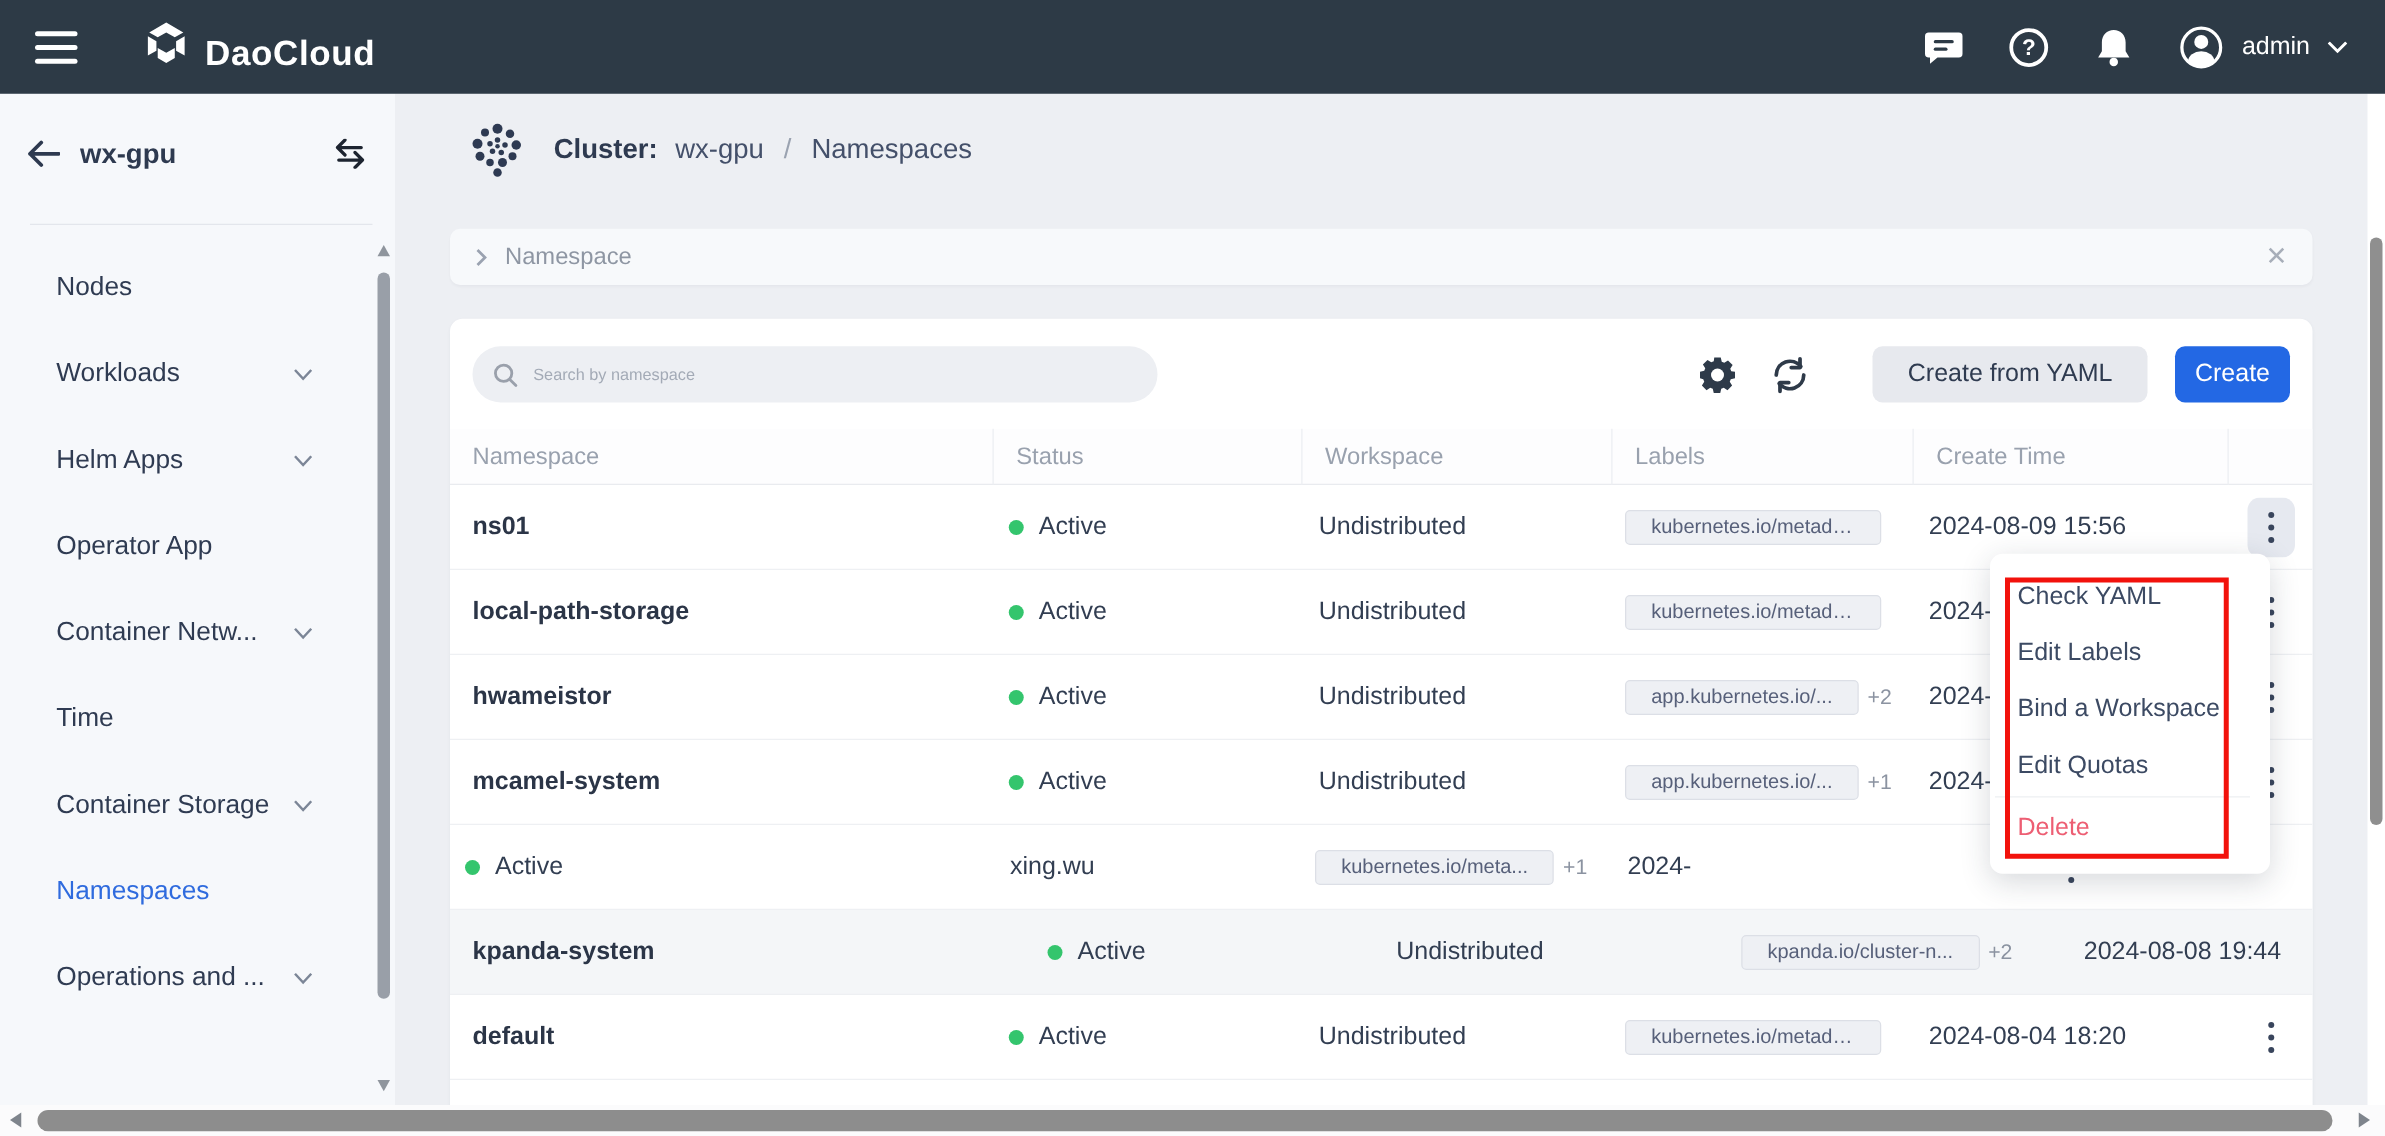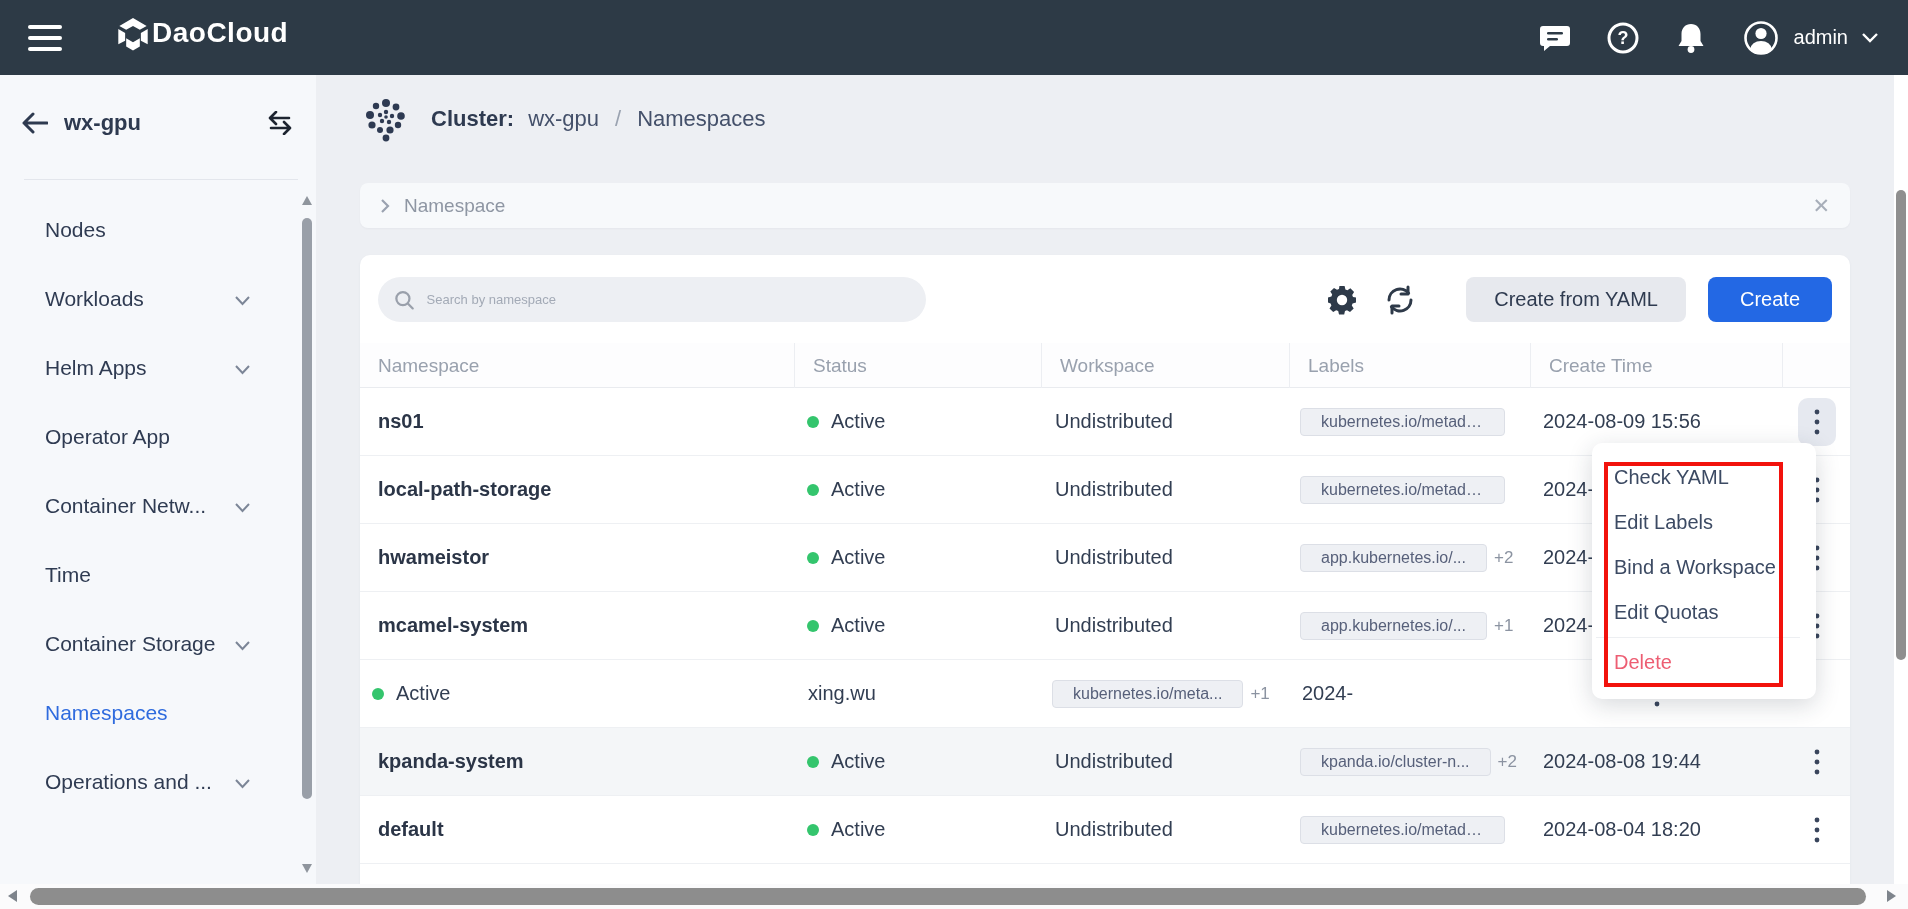--- a/index.html
+++ b/index.html
@@ -4,21 +4,21 @@
 <style>
   * { margin:0; padding:0; box-sizing:border-box; }
   html,body { width:1908px; height:909px; }
   body { font-family:"Liberation Sans", sans-serif; }
   #app { position:relative; width:1908px; height:909px; background:#edeff3; overflow:hidden; }
 
   
   .topbar { position:absolute; left:0; top:0; width:1908px; height:75px; background:#2d3a46; display:flex; align-items:center; z-index:60; }
   .hamburger { margin-left:28px; width:34px; height:26px; display:flex; flex-direction:column; justify-content:space-between; cursor:pointer; }
   .hamburger span { display:block; height:4px; border-radius:2px; background:#fff; }
-  .brand { display:flex; align-items:flex-start; margin-left:52px; }
+  .brand { display:flex; align-items:flex-end; margin-left:52px; gap:12px; }
   .brand-name { color:#fff; font-size:28px; font-weight:700; letter-spacing:.5px; }
   .top-right { margin-left:auto; display:flex; align-items:center; gap:34px; margin-right:30px; }
   .top-icon { width:34px; height:34px; display:flex; align-items:center; justify-content:center; cursor:pointer; }
   .admin-wrap { display:flex; align-items:center; gap:14px; cursor:pointer; }
   .admin-name { color:#fff; font-size:20px; }
 
   
   .sidebar { position:absolute; left:0; top:75px; width:316px; bottom:0; background:#f6f8fb; z-index:10; }
   .side-head { position:absolute; top:18px; left:0; right:0; height:60px; display:flex; align-items:center; padding:0 22px; }
   .side-title { font-size:22px; font-weight:700; color:#2e3a50; margin-left:16px; }
@@ -27,46 +27,46 @@
   .side-item { position:relative; height:50px; margin-bottom:19px; display:flex; align-items:center; padding-left:45px; font-size:21px; color:#2f3b52; cursor:pointer; }
   .side-item.active { color:#2f6bde; }
   .side-item .chev { position:absolute; right:52px; top:50%; transform:translateY(-50%); }
   .side-scroll { position:absolute; top:121px; right:3px; width:12px; bottom:30px; }
   .side-scroll .arr-up { position:absolute; top:0; left:1px; width:0; height:0; border-left:5px solid transparent; border-right:5px solid transparent; border-bottom:9px solid #8f959d; }
   .side-scroll .thumb { position:absolute; top:22px; left:1px; width:10px; height:581px; background:#999fa8; border-radius:5px; }
   .side-scroll .arr-down { position:absolute; top:668px; left:1px; width:0; height:0; border-left:5px solid transparent; border-right:5px solid transparent; border-top:9px solid #8f959d; }
 
   
   .main { position:absolute; left:316px; top:75px; right:0; bottom:0; }
-  .breadcrumb { position:absolute; left:49px; top:18px; height:52px; display:flex; align-items:center; gap:14px; }
+  .breadcrumb { position:absolute; left:61px; top:18px; height:52px; display:flex; align-items:center; gap:14px; }
   .bc-prefix { font-size:22px; font-weight:700; color:#2e3a50; margin-left:10px; }
   .bc-link { font-size:22px; color:#44506a; cursor:pointer; }
   .bc-sep { font-size:22px; color:#9aa2b0; margin:0 2px; }
   .bc-current { font-size:22px; color:#44506a; }
 
   .filter-bar { position:absolute; left:44px; top:108px; width:1490px; height:45px; background:#f7f9fb; border-radius:8px; display:flex; align-items:center; padding:0 20px; box-shadow:0 1px 2px rgba(40,50,70,.04); }
   .filter-label { font-size:19px; color:#8e96a3; margin-left:14px; }
   .filter-close { margin-left:auto; font-size:21px; color:#a7aeb9; cursor:pointer; line-height:1; }
 
   .card { position:absolute; left:44px; top:180px; width:1490px; height:780px; background:#fff; border-radius:10px; box-shadow:0 1px 3px rgba(40,50,70,.05); overflow:hidden; }
   .toolbar { display:flex; align-items:center; padding:22px 18px 0 18px; }
   .search { width:548px; height:45px; background:#edeff3; border-radius:23px; display:flex; align-items:center; padding:0 16px; }
   .search input { border:none; outline:none; background:transparent; font-size:13px; color:#3a4456; width:100%; margin-left:12px; font-family:"Liberation Sans",sans-serif; }
   .search input::placeholder { color:#a3aab6; }
   .tool-right { margin-left:auto; display:flex; align-items:center; }
   .icon-btn { width:36px; height:36px; display:flex; align-items:center; justify-content:center; cursor:pointer; margin-right:22px; }
   .btn-gray { height:45px; padding:0 28px; background:#e7e9ee; border:none; border-radius:8px; font-size:20px; color:#2f3b50; cursor:pointer; margin-left:26px; font-family:"Liberation Sans",sans-serif; }
-  .btn-blue { height:45px; width:124px; background:#2368e4; border:none; border-radius:8px; font-size:20px; color:#fff; cursor:pointer; margin-left:22px; font-family:"Liberation Sans",sans-serif; }
+  .btn-blue { height:45px; width:92px; background:#2368e4; border:none; border-radius:8px; font-size:20px; color:#fff; cursor:pointer; margin-left:22px; font-family:"Liberation Sans",sans-serif; }
 
   .grid { display:grid; grid-template-columns:435px 247px 248px 241px 252px 67px; align-items:center; }
   .thead { margin-top:21px; height:45px; border-bottom:1px solid #e9ebef; background:#fdfdfe; }
   .th { font-size:19px; color:#99a1ae; padding-left:18px; height:45px; display:flex; align-items:center; border-right:1px solid #eceef2; }
   .th:last-child { border-right:none; }
   .trow { height:68px; border-bottom:1px solid #eef0f3; background:#fff; }
-  .trow.shaded { background:#f4f6f8; }
+  .trow.shaded { background:#f4f6f8;gap:31px; }
   .td { padding-left:18px; font-size:20px; color:#323e52; display:flex; align-items:center; overflow:hidden; }
   .td.name { font-weight:700; color:#2b3547; cursor:pointer; }
   .td.status { padding-left:12px; }
   .dot { width:12px; height:12px; border-radius:50%; background:#34c56d; margin-right:12px; flex:none; }
   .td.ws { padding-left:13px; }
   .td.labels { padding-left:10px; }
   .chip { background:#eef0f4; border:1px solid #dcdfe6; border-radius:4px; padding:4px 20px; font-size:16px; color:#57607a; max-width:205px; white-space:nowrap; overflow:hidden; text-overflow:ellipsis; cursor:default; }
   .extra { font-size:17px; color:#8b93a1; margin-left:7px; cursor:pointer; }
   .td.time { padding-left:12px; }
   .td.actions { justify-content:center; padding-left:0; }

